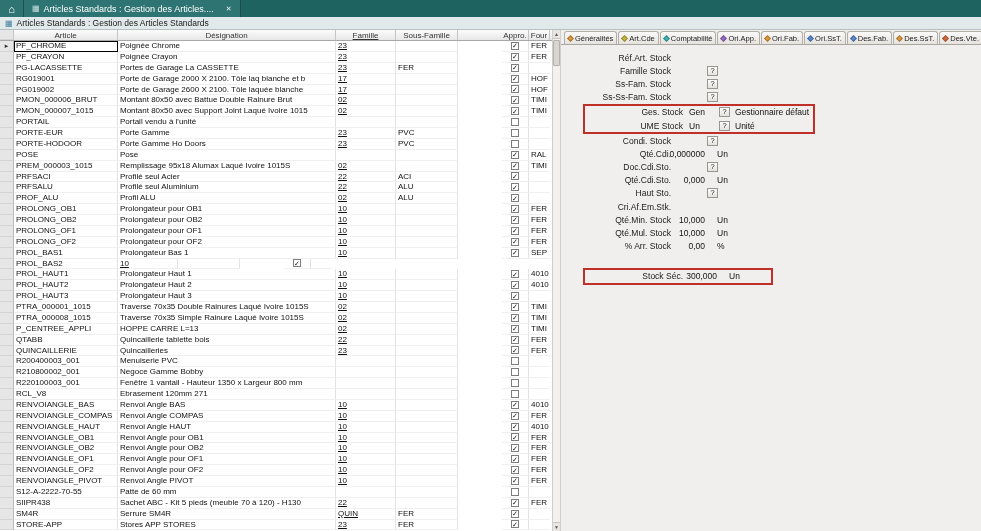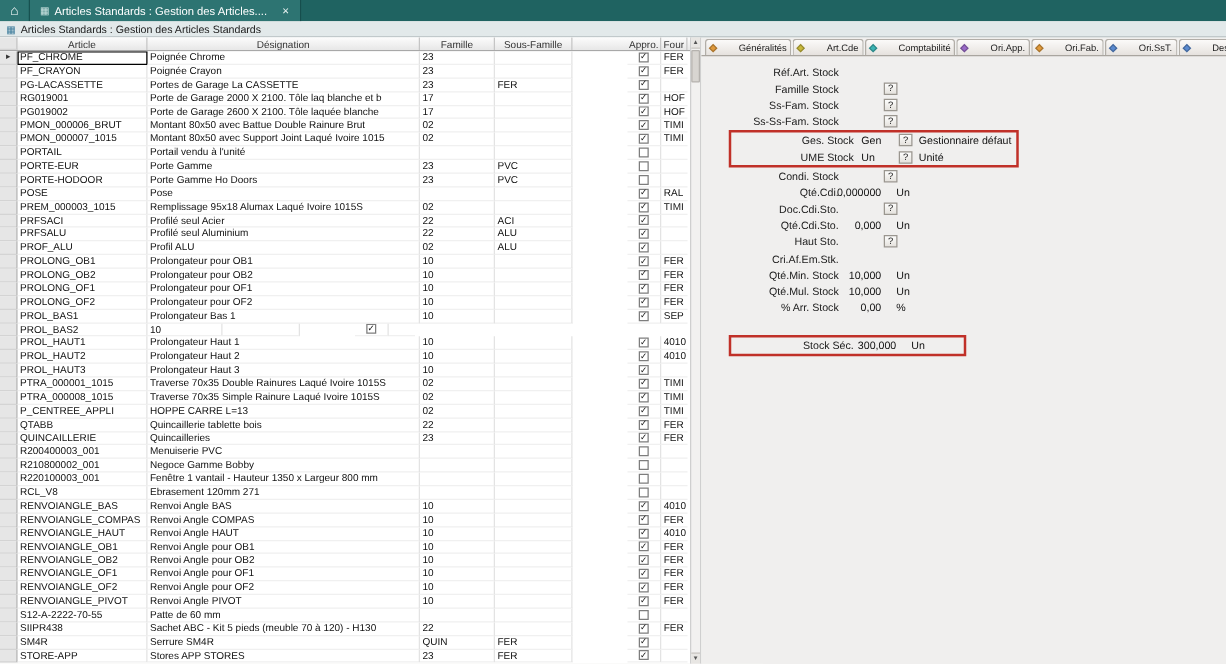--- a/index.html
+++ b/index.html
@@ -31,21 +31,21 @@
   .ghead .hc { border-right:1px solid #c5c5c5; display:flex; align-items:center; justify-content:center;
                overflow:hidden; white-space:nowrap; }
   .gbody { flex:1; overflow:hidden; }
   .grow { display:flex; height:10.89px; background:#fff; }
   .gc { border-right:1px solid #e3e3e3; border-bottom:1px solid #f0f0f0; overflow:hidden; white-space:nowrap;
         padding:0 2px; line-height:10.4px; font-size:8px; }
   .c-sel  { width:14px; flex:none; background:#e6e6e6; border-right:1px solid #b8b8b8;
             border-bottom:1px solid #d4d4d4; padding:0; text-align:center; line-height:10px; font-size:7px; color:#333; }
   .c-art  { width:104px; flex:none; }
   .c-des  { width:218px; flex:none; }
-  .c-fam  { width:60px; flex:none; }
+  .c-fam  { width:60px; flex:none;text-decoration:underline; }
   .c-sfam { width:62px; flex:none; }
   .c-app  { width:27px; flex:none; display:flex; align-items:center; justify-content:center; padding:0;margin-left:44px; }
   .c-four { width:21px; flex:none; border-right:none; }
   .grow.selected .c-art { outline:1.5px solid #000; outline-offset:-1.5px; }
   .cb { width:8px; height:8px; border:1px solid #7d7d7d; background:#fff; display:flex; align-items:center;
         justify-content:center; font-size:7px; line-height:7px; color:#111; }
   .cb.checked::after { content:"✓"; }
 
   
   .vscroll { width:9px; flex:none; background:#f2f1f0; border-left:1px solid #cfcfcf; border-right:1px solid #cfcfcf;
@@ -54,21 +54,21 @@
             background:#e8e6e3; border-bottom:1px solid #c9c6c2; flex:none; }
   .vs-btn.bottom { border-bottom:none; border-top:1px solid #c9c6c2; }
   .vs-thumb { width:7px; height:26px; flex:none; background:#d8d5d1; border:1px solid #b5b2ae;
               margin-top:1px; border-radius:1px; }
   .vs-track { flex:1; width:100%; }
 
   
   .detail { flex:1; display:flex; flex-direction:column; background:#f0efee; overflow:hidden; }
   .dtabs { height:15px; flex:none; display:flex; align-items:flex-end; gap:1px; padding:1px 1px 0 3px;
            border-bottom:1px solid #a9a59f; overflow:hidden; }
-  .dtab { display:flex; align-items:center; gap:18px; height:14px; padding:0 3px; white-space:nowrap;
+  .dtab { display:flex; align-items:center; gap:2px; height:14px; padding:0 3px; white-space:nowrap;
           background:linear-gradient(#fbfaf9,#e6e2de); border:1px solid #b2aea8; border-radius:3px 3px 0 0;
           font-size:7.5px; color:#222; margin-bottom:-1px; border-bottom:1px solid #a9a59f; }
   .dtab.active { font-weight:bold; background:#f0efee; border-bottom:1px solid #f0efee; }
   .diamond { width:5px; height:5px; transform:rotate(45deg); display:inline-block; flex:none;
              border:1px solid rgba(0,0,0,.25); }
 
   
   .dform { padding:6px 0 0 12px; }
   .frow { display:flex; align-items:center; height:13.2px; }
   .flabel { width:98px; flex:none; text-align:right; margin-right:6px; white-space:nowrap; color:#1a1a1a; }

